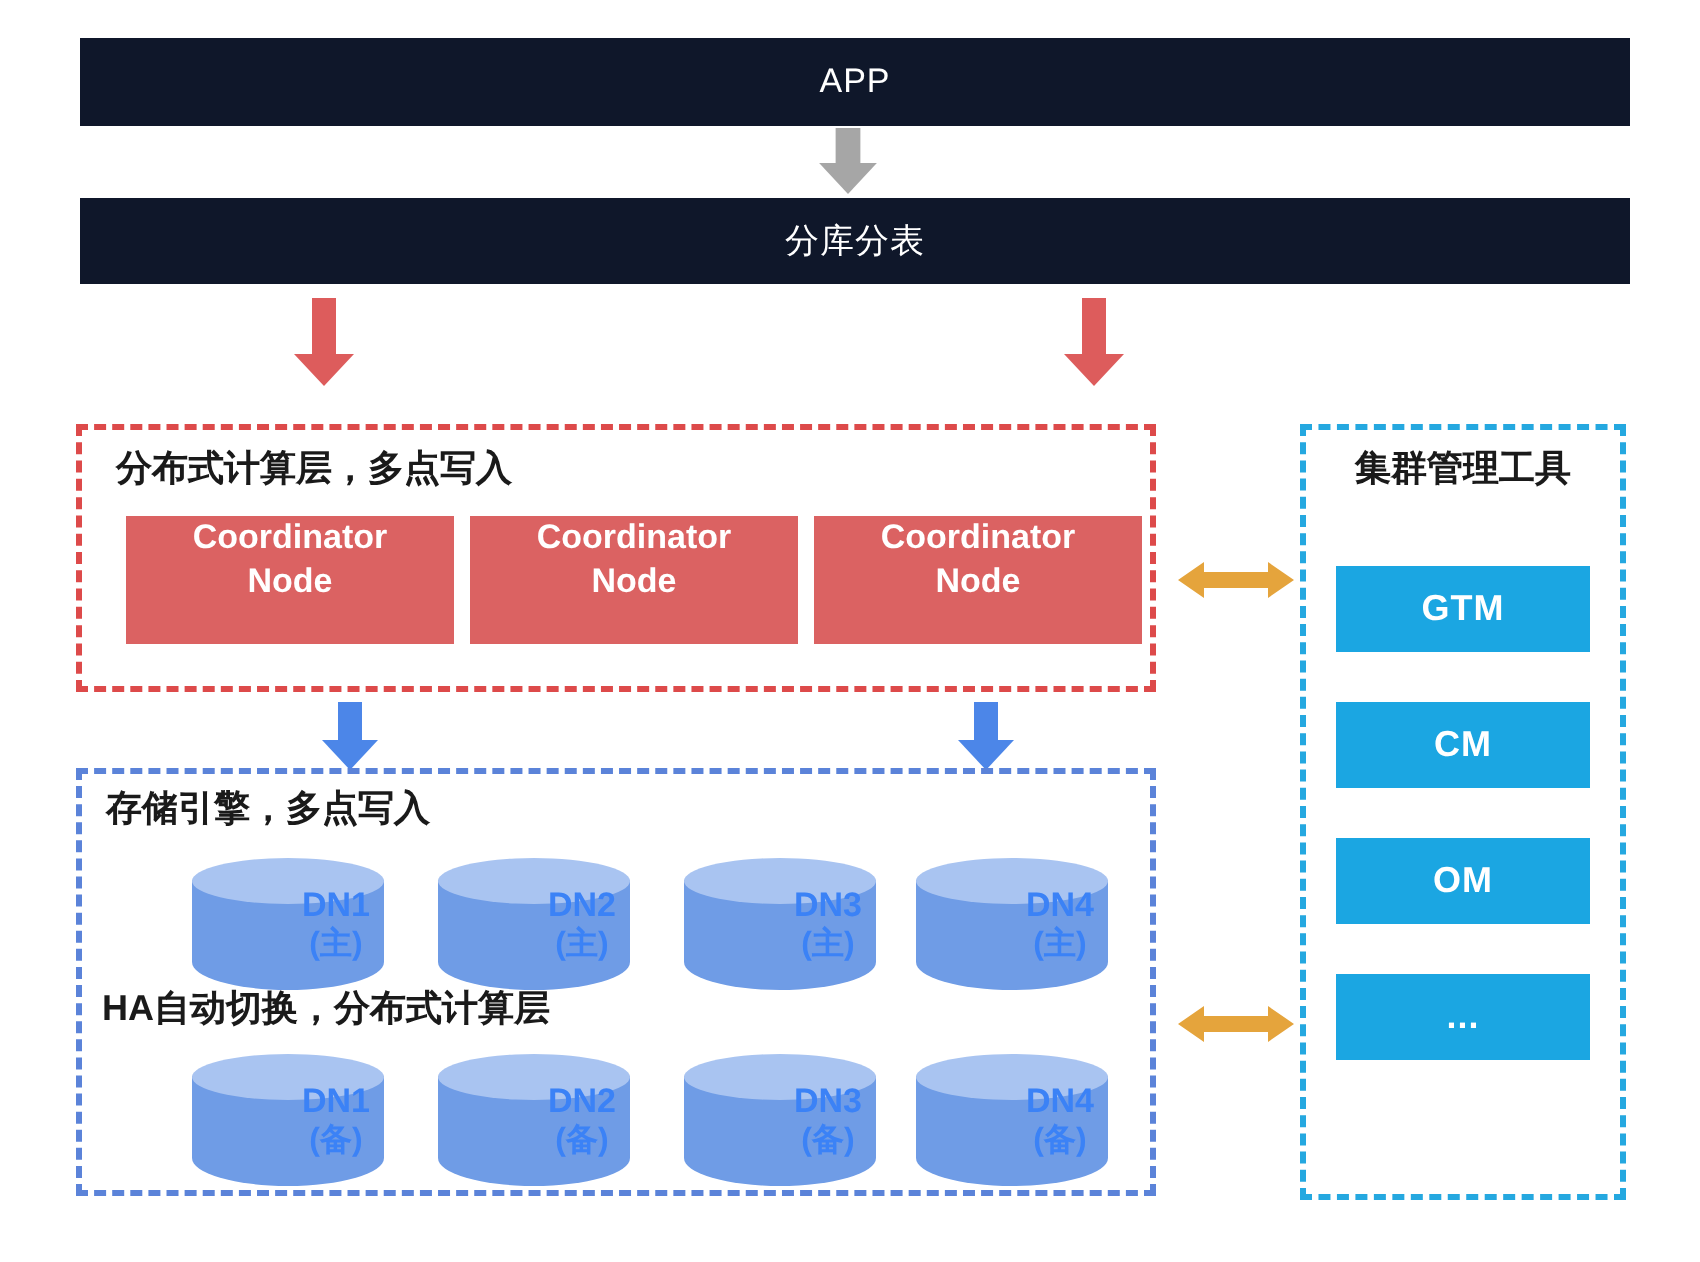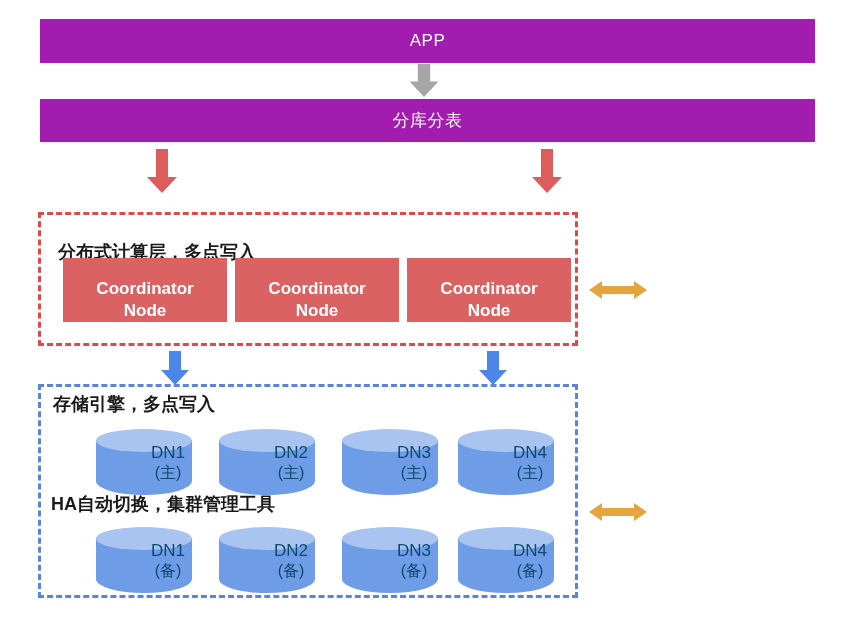--- a/index.html
+++ b/index.html
@@ -11,21 +11,21 @@
     font-family: "Liberation Sans", sans-serif;
     overflow: hidden;
   }
   .canvas * { box-sizing: border-box; }
 
   
   .bar {
     position: absolute;
     left: 40px;
     width: 775px;
-    background: #a21caf;
+    background: #0f172a;
     color: #ffffff;
     display: flex;
     align-items: center;
     justify-content: center;
     font-size: 17px;
     letter-spacing: 0.5px;
   }
   .app-bar { top: 19px; height: 44px; }
   .lb-bar  { top: 99px; height: 43px; }
 
@@ -38,35 +38,35 @@
   .storage-box { left: 38px; top: 384px; width: 540px; height: 214px; border-color: #5b83d9; }
   .mgmt-box    { left: 650px; top: 212px; width: 163px; height: 388px; border-color: #25a8e0; }
 
   .box-title {
     position: absolute;
     font-weight: bold;
     color: #1a1a1a;
     font-size: 18px;
     white-space: nowrap;
   }
-  .compute-title { left: 17px; top: 7px; margin-top: 18px; }
+  .compute-title { left: 17px; top: 7px; }
   .storage-title { left: 12px; top: 5px; }
   .ha-title      { left: 10px; top: 105px; }
   .mgmt-title    { left: 0; right: 0; top: 7px; text-align: center; }
 
   
   .coord-node {
     position: absolute;
     top: 43px;
     width: 164px;
     height: 64px;
     background: #db6262;
     color: #ffffff;
     display: flex;
-    align-items: flex-end;
+    align-items: flex-start;
     justify-content: center;
     text-align: center;
     font-size: 17px;
     font-weight: bold;
     line-height: 1.3;
   }
   .coord-node span { display: block; width: 122px; }
 
   
   .tool-box {
@@ -96,22 +96,22 @@
     position: absolute;
     left: 0; right: 0; top: 0;
     height: 23px;
     background: #a9c4f1;
     border-radius: 50%;
   }
   .cyl-label {
     position: absolute;
     left: 0; right: 0; top: 13px;
     text-align: center;
-    color: #0c4a6e;
-    font-weight: normal;
+    color: #3b82f6;
+    font-weight: bold;
     z-index: 2;
     line-height: 1.25;
     margin-left: 48px;
   }
   .cyl-name { display: block; font-size: 17px; }
   .cyl-role { display: block; font-size: 16px; }
 </style>
 </head>
 <body>
 
@@ -190,21 +190,21 @@
     </div>
     <div class="cylinder" style="left:417px; top:42px;">
       <div class="cyl-body"></div>
       <div class="cyl-top"></div>
       <div class="cyl-label">
         <span class="cyl-name">DN4</span>
         <span class="cyl-role">(主)</span>
       </div>
     </div>
 
-    <div class="box-title ha-title">HA自动切换，集群管理工具</div>
+    <div class="box-title ha-title">HA自动切换，分布式计算层</div>
 
     <div class="cylinder" style="left:55px; top:140px;">
       <div class="cyl-body"></div>
       <div class="cyl-top"></div>
       <div class="cyl-label">
         <span class="cyl-name">DN1</span>
         <span class="cyl-role">(备)</span>
       </div>
     </div>
     <div class="cylinder" style="left:178px; top:140px;">
@@ -226,20 +226,35 @@
     <div class="cylinder" style="left:417px; top:140px;">
       <div class="cyl-body"></div>
       <div class="cyl-top"></div>
       <div class="cyl-label">
         <span class="cyl-name">DN4</span>
         <span class="cyl-role">(备)</span>
       </div>
     </div>
   </div>
 
+  <div class="dashed-box mgmt-box">
+    <div class="box-title mgmt-title">集群管理工具</div>
+    <div class="tool-box" style="top:68px;">
+      <span>GTM</span>
+    </div>
+    <div class="tool-box" style="top:136px;">
+      <span>CM</span>
+    </div>
+    <div class="tool-box" style="top:204px;">
+      <span>OM</span>
+    </div>
+    <div class="tool-box" style="top:272px;">
+      <span>...</span>
+    </div>
+  </div>
 
   <svg class="arrow" style="left:589px; top:279px;" width="58" height="22" viewBox="0 0 58 22">
     <path d="M0,11 L13,2 L13,7 L45,7 L45,2 L58,11 L45,20 L45,15 L13,15 L13,20 Z" fill="#e5a43c"></path>
   </svg>
   <svg class="arrow" style="left:589px; top:501px;" width="58" height="22" viewBox="0 0 58 22">
     <path d="M0,11 L13,2 L13,7 L45,7 L45,2 L58,11 L45,20 L45,15 L13,15 L13,20 Z" fill="#e5a43c"></path>
   </svg>
 
 </div>
 

